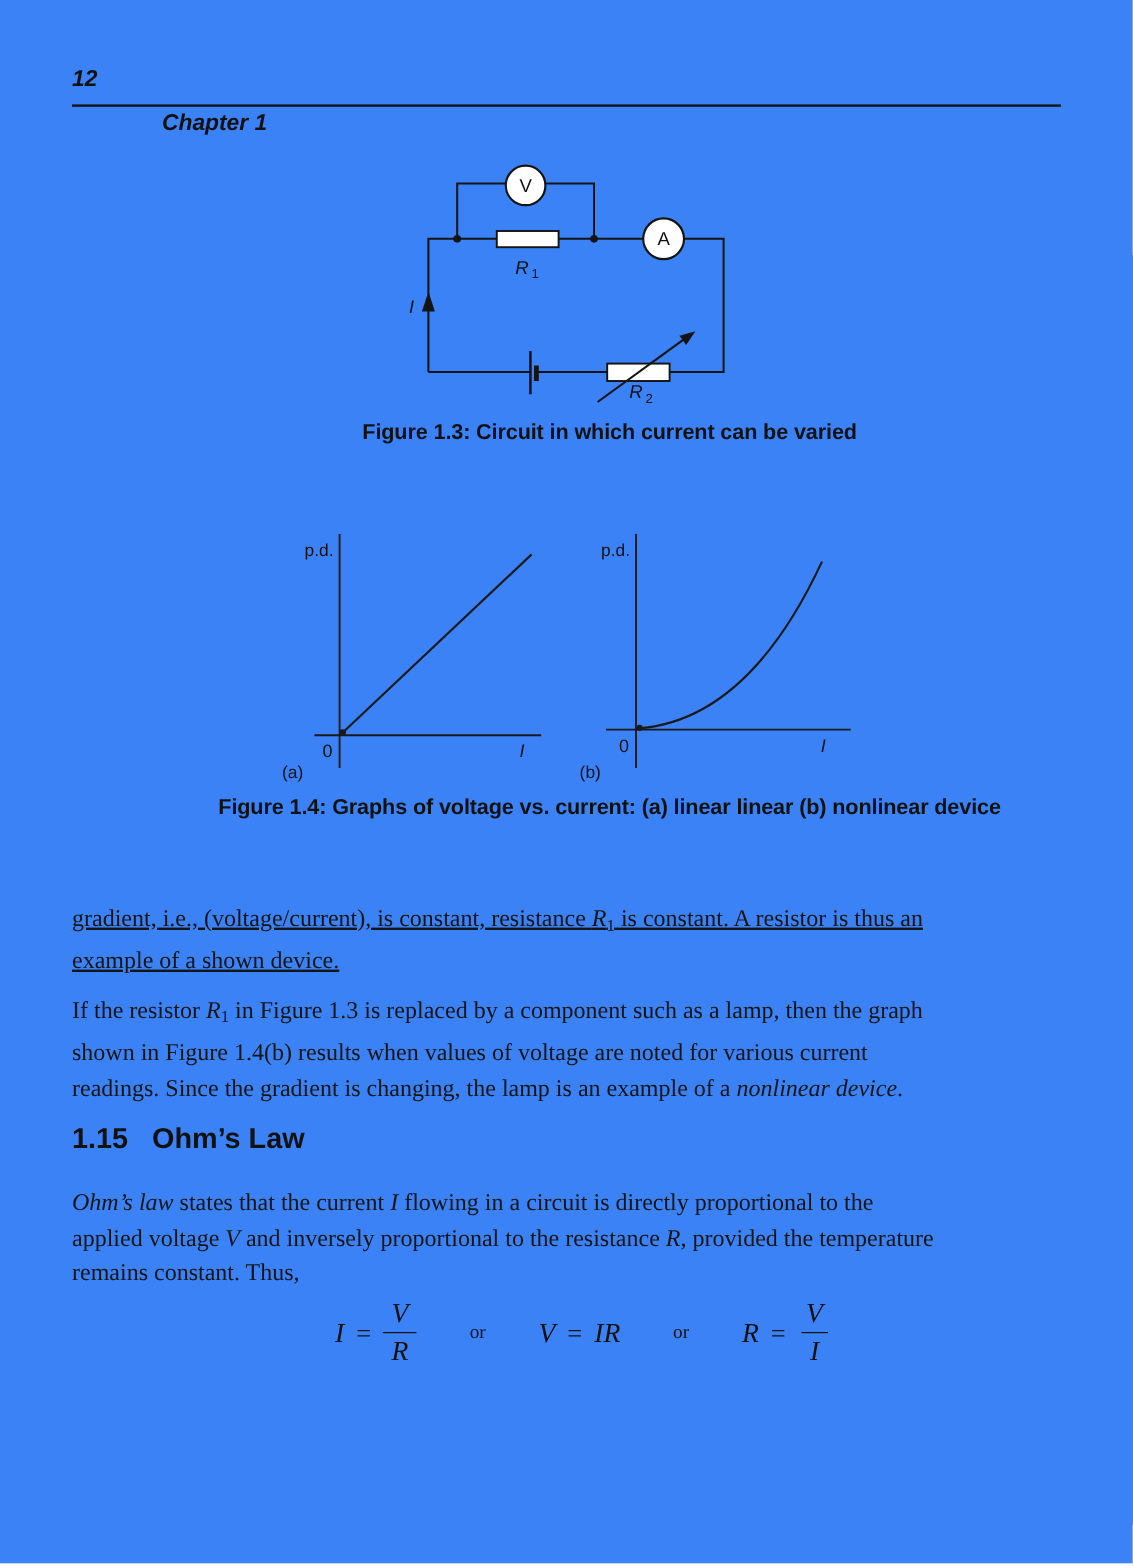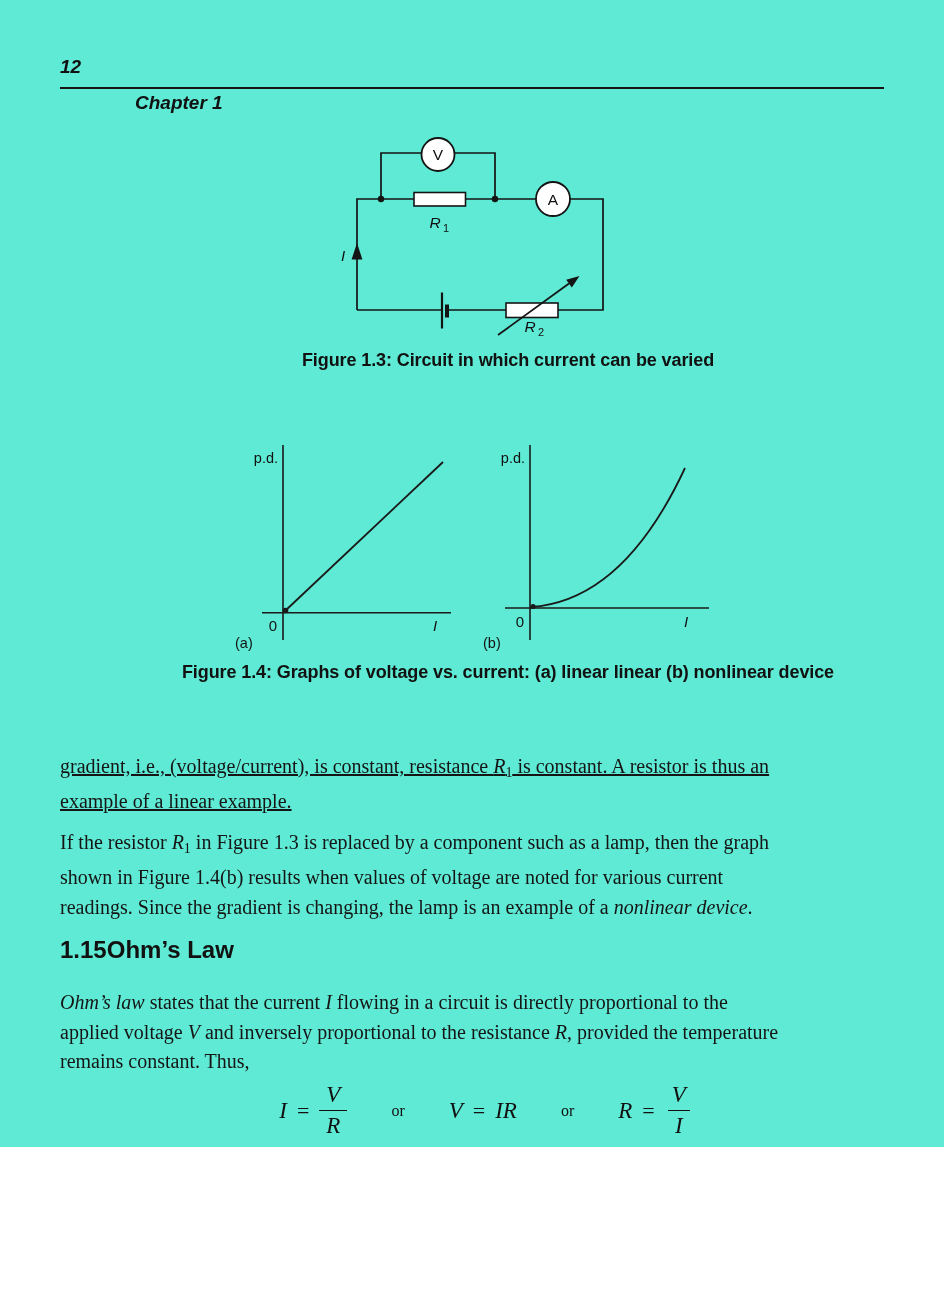--- a/index.html
+++ b/index.html
@@ -1,28 +1,28 @@
 <!DOCTYPE html>
 <html><head>
 <meta charset="utf-8">
 <style>
   html,body{margin:0;padding:0;background:#ffffff;}
-  .page{position:relative;width:944px;height:1147px;background:#5eead4;color:#111;
+  .page{position:relative;width:944px;height:1303px;background:#3b82f6;color:#111;
         font-family:"Liberation Serif",serif;overflow:hidden;}
   .abs{position:absolute;}
   .hdr{font-family:"Liberation Sans",sans-serif;font-weight:bold;font-style:italic;
        font-size:19px;color:#111;}
   .rule{left:60px;top:87px;width:824px;height:2px;background:#141414;}
   .caption{left:0;width:944px;text-align:center;
            font-family:"Liberation Sans",sans-serif;font-weight:bold;font-size:18px;
            letter-spacing:-0.1px;color:#111;padding-left:36px;}
   .bodytext{width:836px;margin:0;font-size:20px;line-height:29.5px;color:#151515;}
   .section-heading{left:60px;top:936px;font-family:"Liberation Sans",sans-serif;
                    font-weight:bold;font-size:24px;color:#111;margin:0;}
-  .section-heading .secnum{}
+  .section-heading .secnum{margin-right:20px;}
   .eq-row{left:0;top:1083px;width:944px;display:flex;justify-content:center;
           align-items:center;gap:44px;transform:translateX(14px);}
   .eq-group{display:inline-flex;align-items:center;}
   .var{font-style:italic;font-size:23px;font-family:"Liberation Serif",serif;}
   .eqsign{font-size:22px;margin:0 10px;font-family:"Liberation Serif",serif;}
   .orword{font-size:16px;font-family:"Liberation Serif",serif;}
   .frac{display:inline-flex;flex-direction:column;align-items:center;line-height:1.05;}
   .frac .fr-num{padding:0 7px 3px 7px;}
   .frac .fr-den{border-top:1.7px solid #111;padding:3px 7px 0 7px;}
   svg text{fill:#111;}
@@ -94,21 +94,21 @@
     </g>
     <circle cx="58" cy="171.5" r="2.6" fill="#1a1a1a"></circle>
     <text x="50" y="28" text-anchor="end" font-family="Liberation Sans, sans-serif" font-size="14.5">p.d.</text>
     <text x="45" y="192" text-anchor="middle" font-family="Liberation Sans, sans-serif" font-size="15">0</text>
     <text x="211" y="192" text-anchor="middle" font-family="Liberation Sans, sans-serif" font-style="italic" font-size="15">I</text>
     <text x="8" y="213" font-family="Liberation Sans, sans-serif" font-size="14.5">(b)</text>
   </svg>
 
   <div class="abs caption" style="top:662px;">Figure 1.4: Graphs of voltage vs. current: (a) linear linear (b) nonlinear device</div>
 
-  <p class="abs bodytext" style="left:60px;top:752px;text-decoration:underline;"><span>gradient, i.e., (voltage/current), is constant, resistance </span><span style="font-style: italic;">R</span><span style="font-size: 70%; vertical-align: -0.25em;">1</span><span> is constant. A resistor is thus an</span><br><span>example of a linear example.</span></p>
+  <p class="abs bodytext" style="left:60px;top:752px;text-decoration:underline;"><span>gradient, i.e., (voltage/current), is constant, resistance </span><span style="font-style: italic;">R</span><span style="font-size: 70%; vertical-align: -0.25em;">1</span><span> is constant. A resistor is thus an</span><br><span>example of a shown device.</span></p>
 
   <p class="abs bodytext" style="left:60px;top:828px;"><span>If the resistor </span><span style="font-style: italic;">R</span><span style="font-size: 70%; vertical-align: -0.25em;">1</span><span> in Figure 1.3 is replaced by a component such as a lamp, then the graph</span><br><span>shown in Figure 1.4(b) results when values of voltage are noted for various current</span><br><span>readings. Since the gradient is changing, the lamp is an example of a </span><span style="font-style: italic;">nonlinear device</span><span>.</span></p>
 
   <h2 class="abs section-heading">
     <span class="secnum">1.15</span><span>Ohm’s Law</span>
   </h2>
 
   <p class="abs bodytext" style="left:60px;top:988px;"><span style="font-style: italic;">Ohm’s law</span><span> states that the current </span><span style="font-style: italic;">I</span><span> flowing in a circuit is directly proportional to the</span><br><span>applied voltage </span><span style="font-style: italic;">V</span><span> and inversely proportional to the resistance </span><span style="font-style: italic;">R</span><span>, provided the temperature</span><br><span>remains constant. Thus,</span></p>
 
   <div class="abs eq-row">

